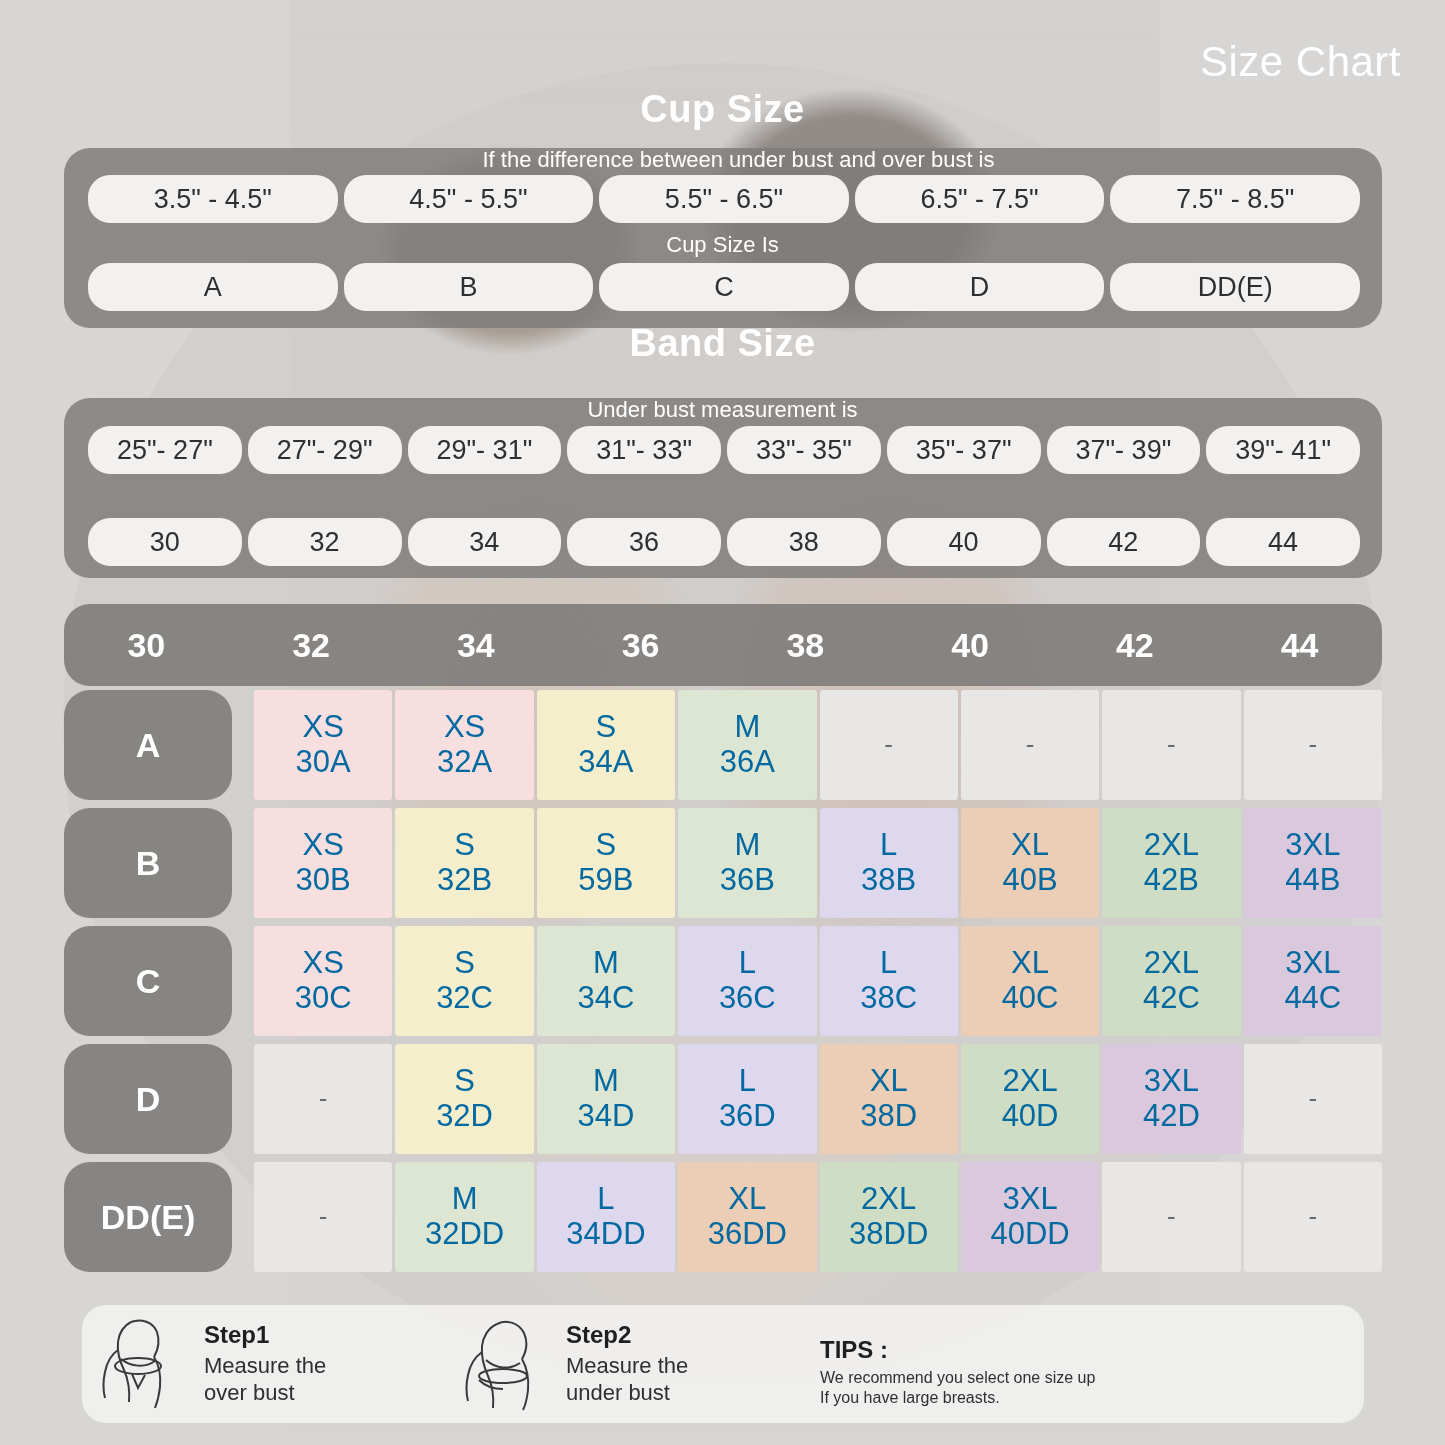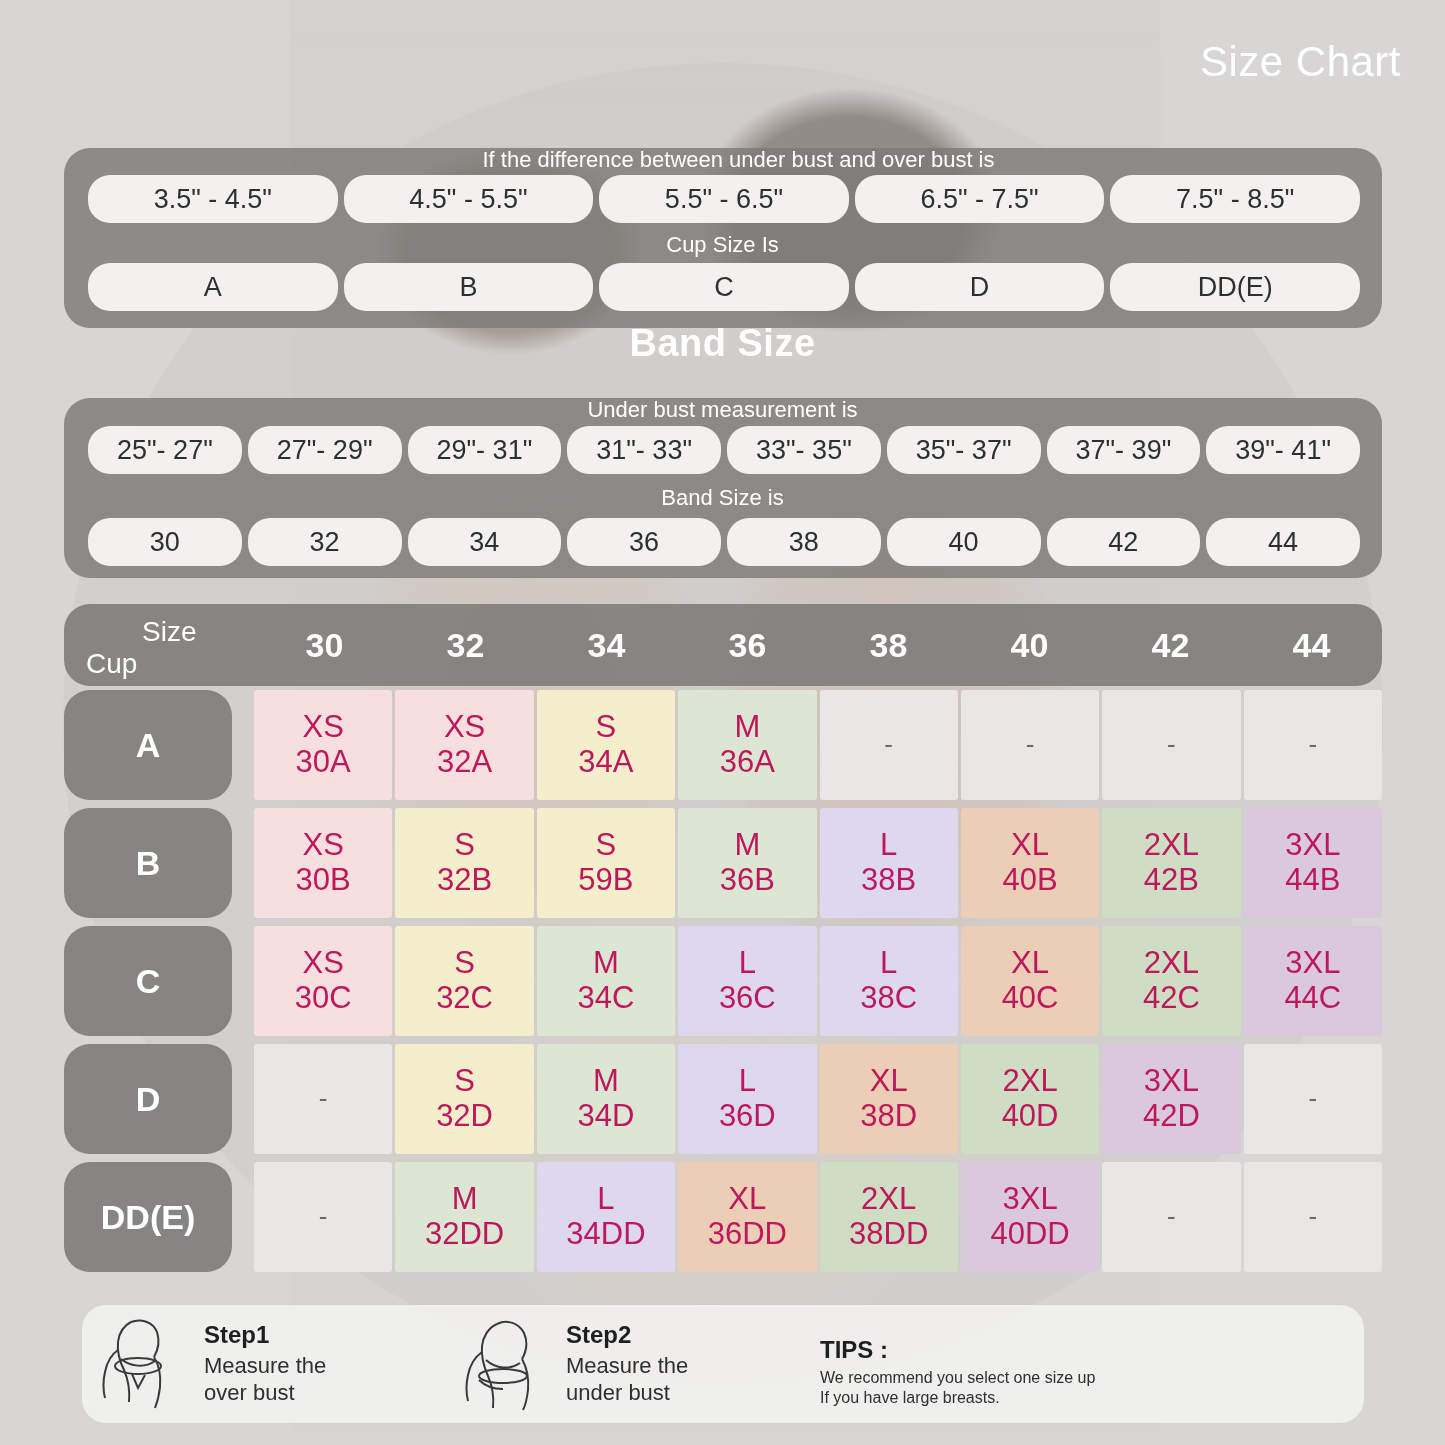--- a/index.html
+++ b/index.html
@@ -90,21 +90,21 @@
   .mx-row .rowlab {
     width:168px; margin-right:22px;
     background:rgba(124,122,120,0.88); border-radius:26px;
     display:flex; align-items:center; justify-content:center;
     color:#ffffff; font-size:34px; font-weight:bold;
   }
   .mx-cells { flex:1; display:flex; gap:3px; }
   .mx-cell {
     flex:1; display:flex; flex-direction:column;
     align-items:center; justify-content:center;
-    font-size:31px; color:#be185d; line-height:1.12;
+    font-size:31px; color:#0369a1; line-height:1.12;
     border-radius:3px;
   }
   .mx-cell .t2 { font-size:31px; }
   .mx-cell.dash { font-size:26px; color:#6a6a6a; }
 
   
   .footer {
     position:absolute; left:82px; top:1305px; width:1282px; height:118px;
     background:rgba(243,242,241,0.88); border-radius:24px;
     display:flex; align-items:center;
@@ -124,20 +124,21 @@
   <div class="circle"></div>
   <div class="photo"></div>
   <div class="veil"></div>
 </div>
 
 <div id="page">
 
   <div class="chart-title">Size Chart</div>
 
   <div class="panel" style="left:64px; top:148px; width:1318px; height:180px;"></div>
+  <div class="sec-title" style="left:0; top:88px;">Cup Size</div>
   <div class="sub-line" style="left:16px; top:147px;">If the  difference between under bust and over bust is</div>
 
   <div class="cellrow" id="cup-ranges" style="left:88px; top:175px; width:1272px;">
       <div class="cell" style="flex: 1 1 0%;">3.5" -  4.5"</div>
       <div class="cell" style="flex: 1 1 0%;">4.5" -  5.5"</div>
       <div class="cell" style="flex: 1 1 0%;">5.5" -  6.5"</div>
       <div class="cell" style="flex: 1 1 0%;">6.5" -  7.5"</div>
       <div class="cell" style="flex: 1 1 0%;">7.5" -  8.5"</div>
     </div>
 
@@ -159,38 +160,33 @@
       <div class="cell" style="flex: 1 1 0%;">25"- 27"</div>
       <div class="cell" style="flex: 1 1 0%;">27"- 29"</div>
       <div class="cell" style="flex: 1 1 0%;">29"- 31"</div>
       <div class="cell" style="flex: 1 1 0%;">31"- 33"</div>
       <div class="cell" style="flex: 1 1 0%;">33"- 35"</div>
       <div class="cell" style="flex: 1 1 0%;">35"- 37"</div>
       <div class="cell" style="flex: 1 1 0%;">37"- 39"</div>
       <div class="cell" style="flex: 1 1 0%;">39"- 41"</div>
     </div>
 
-  <div class="sub-line" style="left:0; top:485px;">Band Size is</div>
 
   <div class="cellrow" id="band-values" style="left:88px; top:518px; width:1272px;">
       <div class="cell" style="flex: 1 1 0%;">30</div>
       <div class="cell" style="flex: 1 1 0%;">32</div>
       <div class="cell" style="flex: 1 1 0%;">34</div>
       <div class="cell" style="flex: 1 1 0%;">36</div>
       <div class="cell" style="flex: 1 1 0%;">38</div>
       <div class="cell" style="flex: 1 1 0%;">40</div>
       <div class="cell" style="flex: 1 1 0%;">42</div>
       <div class="cell" style="flex: 1 1 0%;">44</div>
     </div>
 
   <div class="mx-head">
-    <div class="corner">
-      <span class="w1">Size</span>
-      <span class="w2">Cup</span>
-    </div>
     <div id="mx-cols" style="flex:1; display:flex;">
         <div class="hcell">30</div>
         <div class="hcell">32</div>
         <div class="hcell">34</div>
         <div class="hcell">36</div>
         <div class="hcell">38</div>
         <div class="hcell">40</div>
         <div class="hcell">42</div>
         <div class="hcell">44</div>
       </div>

